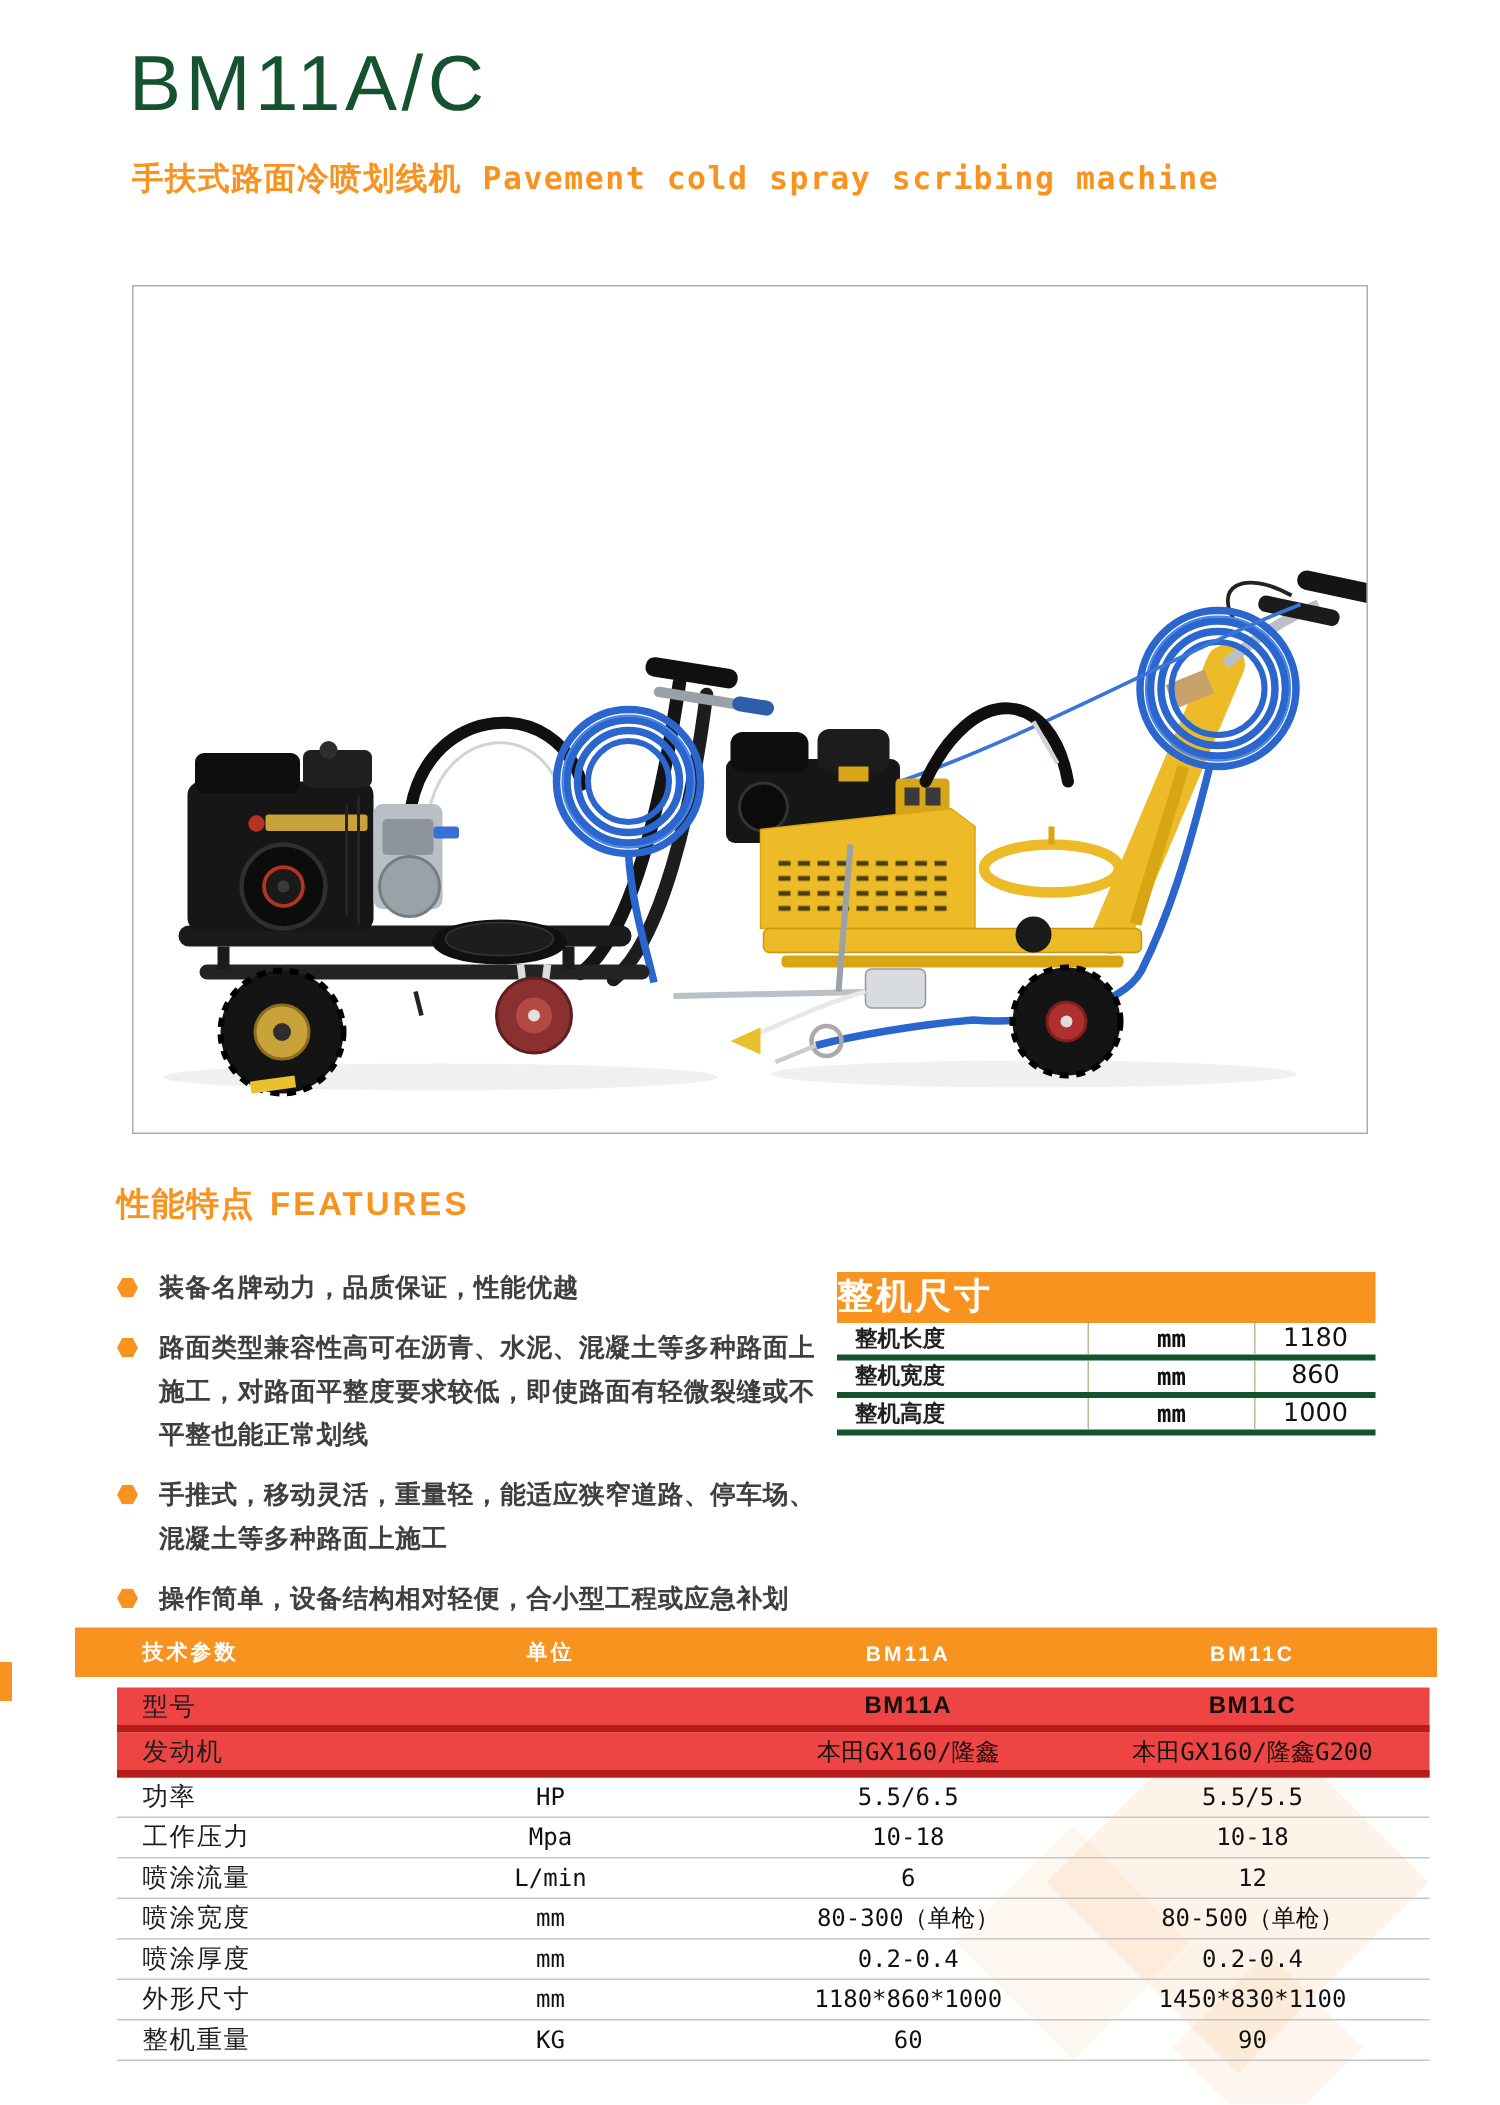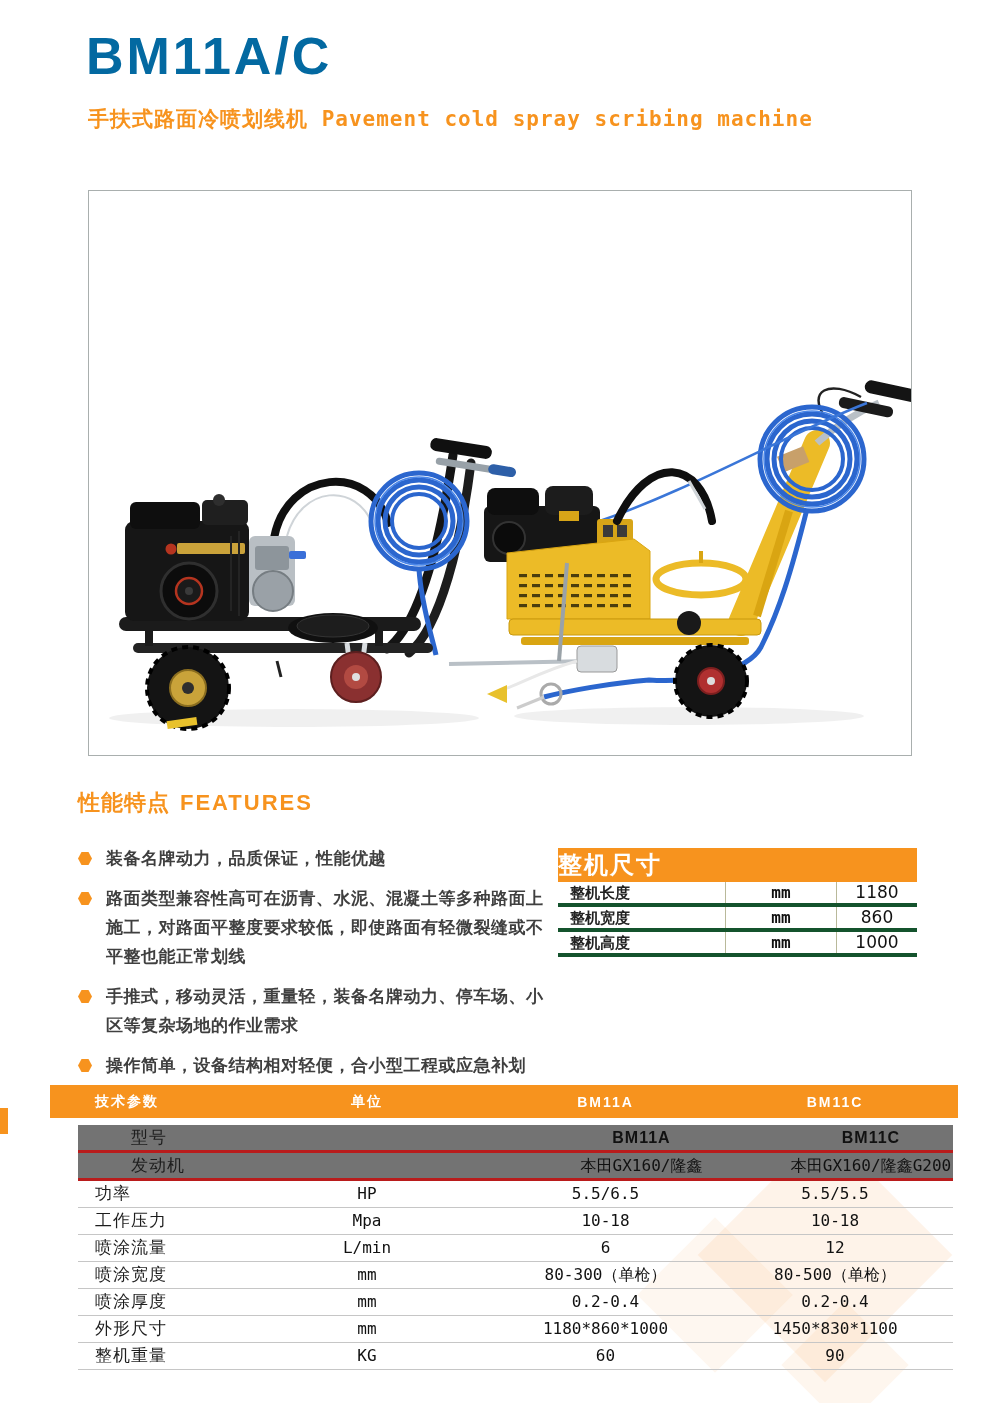--- a/index.html
+++ b/index.html
@@ -7,22 +7,22 @@
     position:relative;
     width:1000px;height:1403px;
     background:#ffffff;
     overflow:hidden;
     font-family:"Liberation Sans","DejaVu Sans",sans-serif;
   }
 
   
   .title{
     position:absolute;left:86px;top:26px;
-    font-size:52px;font-weight:700;letter-spacing:3px;
-    color:#0369a1;
+    font-size:52px;font-weight:400;letter-spacing:3px;
+    color:#14532d;
     font-family:"Liberation Sans","DejaVu Sans",sans-serif;
   }
   .subtitle{
     position:absolute;left:88px;top:105px;
     font-size:21px;font-weight:700;letter-spacing:1px;
     color:#F7931E;
     font-family:"DejaVu Sans Mono","Liberation Sans",monospace;
     white-space:nowrap;
   }
 
@@ -105,21 +105,21 @@
     position:absolute;left:0;top:1108px;width:8px;height:26px;
     background:#F7931E;z-index:1;
   }
   .spec-table{
     position:absolute;left:78px;top:1125px;width:875px;z-index:1;
   }
   .srow{
     display:grid;grid-template-columns:162px 254px 223px 236px;
     height:26px;line-height:26px;
   }
-  .srow.gray{background:#737373;border-bottom:3px solid #b91c1c;height:25px;line-height:25px;padding-left:36px;}
+  .srow.gray{background:#ef4444;border-bottom:5px solid #b91c1c;height:25px;line-height:25px;}
   .srow.plain{border-bottom:1px solid #c6c6c6;}
   .srow .c{overflow:hidden;white-space:nowrap;}
   .srow .p{font-size:17px;color:#1d1d1d;padding-left:17px;font-weight:500;letter-spacing:1px;}
   .srow .u{
     text-align:center;font-size:16px;color:#111;
     font-family:"DejaVu Sans Mono",monospace;
   }
   .srow .a,.srow .c4{
     text-align:center;font-size:16px;color:#111;
     font-family:"DejaVu Sans Mono",monospace;
@@ -281,21 +281,21 @@
     <div class="feature-item">
       <span class="hex-bullet"></span>
       <span>装备名牌动力，品质保证，性能优越</span>
     </div>
     <div class="feature-item">
       <span class="hex-bullet"></span>
       <span>路面类型兼容性高可在沥青、水泥、混凝土等多种路面上施工，对路面平整度要求较低，即使路面有轻微裂缝或不平整也能正常划线</span>
     </div>
     <div class="feature-item">
       <span class="hex-bullet"></span>
-      <span>手推式，移动灵活，重量轻，装备名牌动力、停车场、小区等复杂场地的作业需求</span>
+      <span>手推式，移动灵活，重量轻，能适应狭窄道路、停车场、混凝土等多种路面上施工</span>
     </div>
     <div class="feature-item">
       <span class="hex-bullet"></span>
       <span>操作简单，设备结构相对轻便，合小型工程或应急补划</span>
     </div>
   </div>
 
   <div class="dim-panel">
     <div class="dim-header">整机尺寸</div>
     <div class="dim-row">

